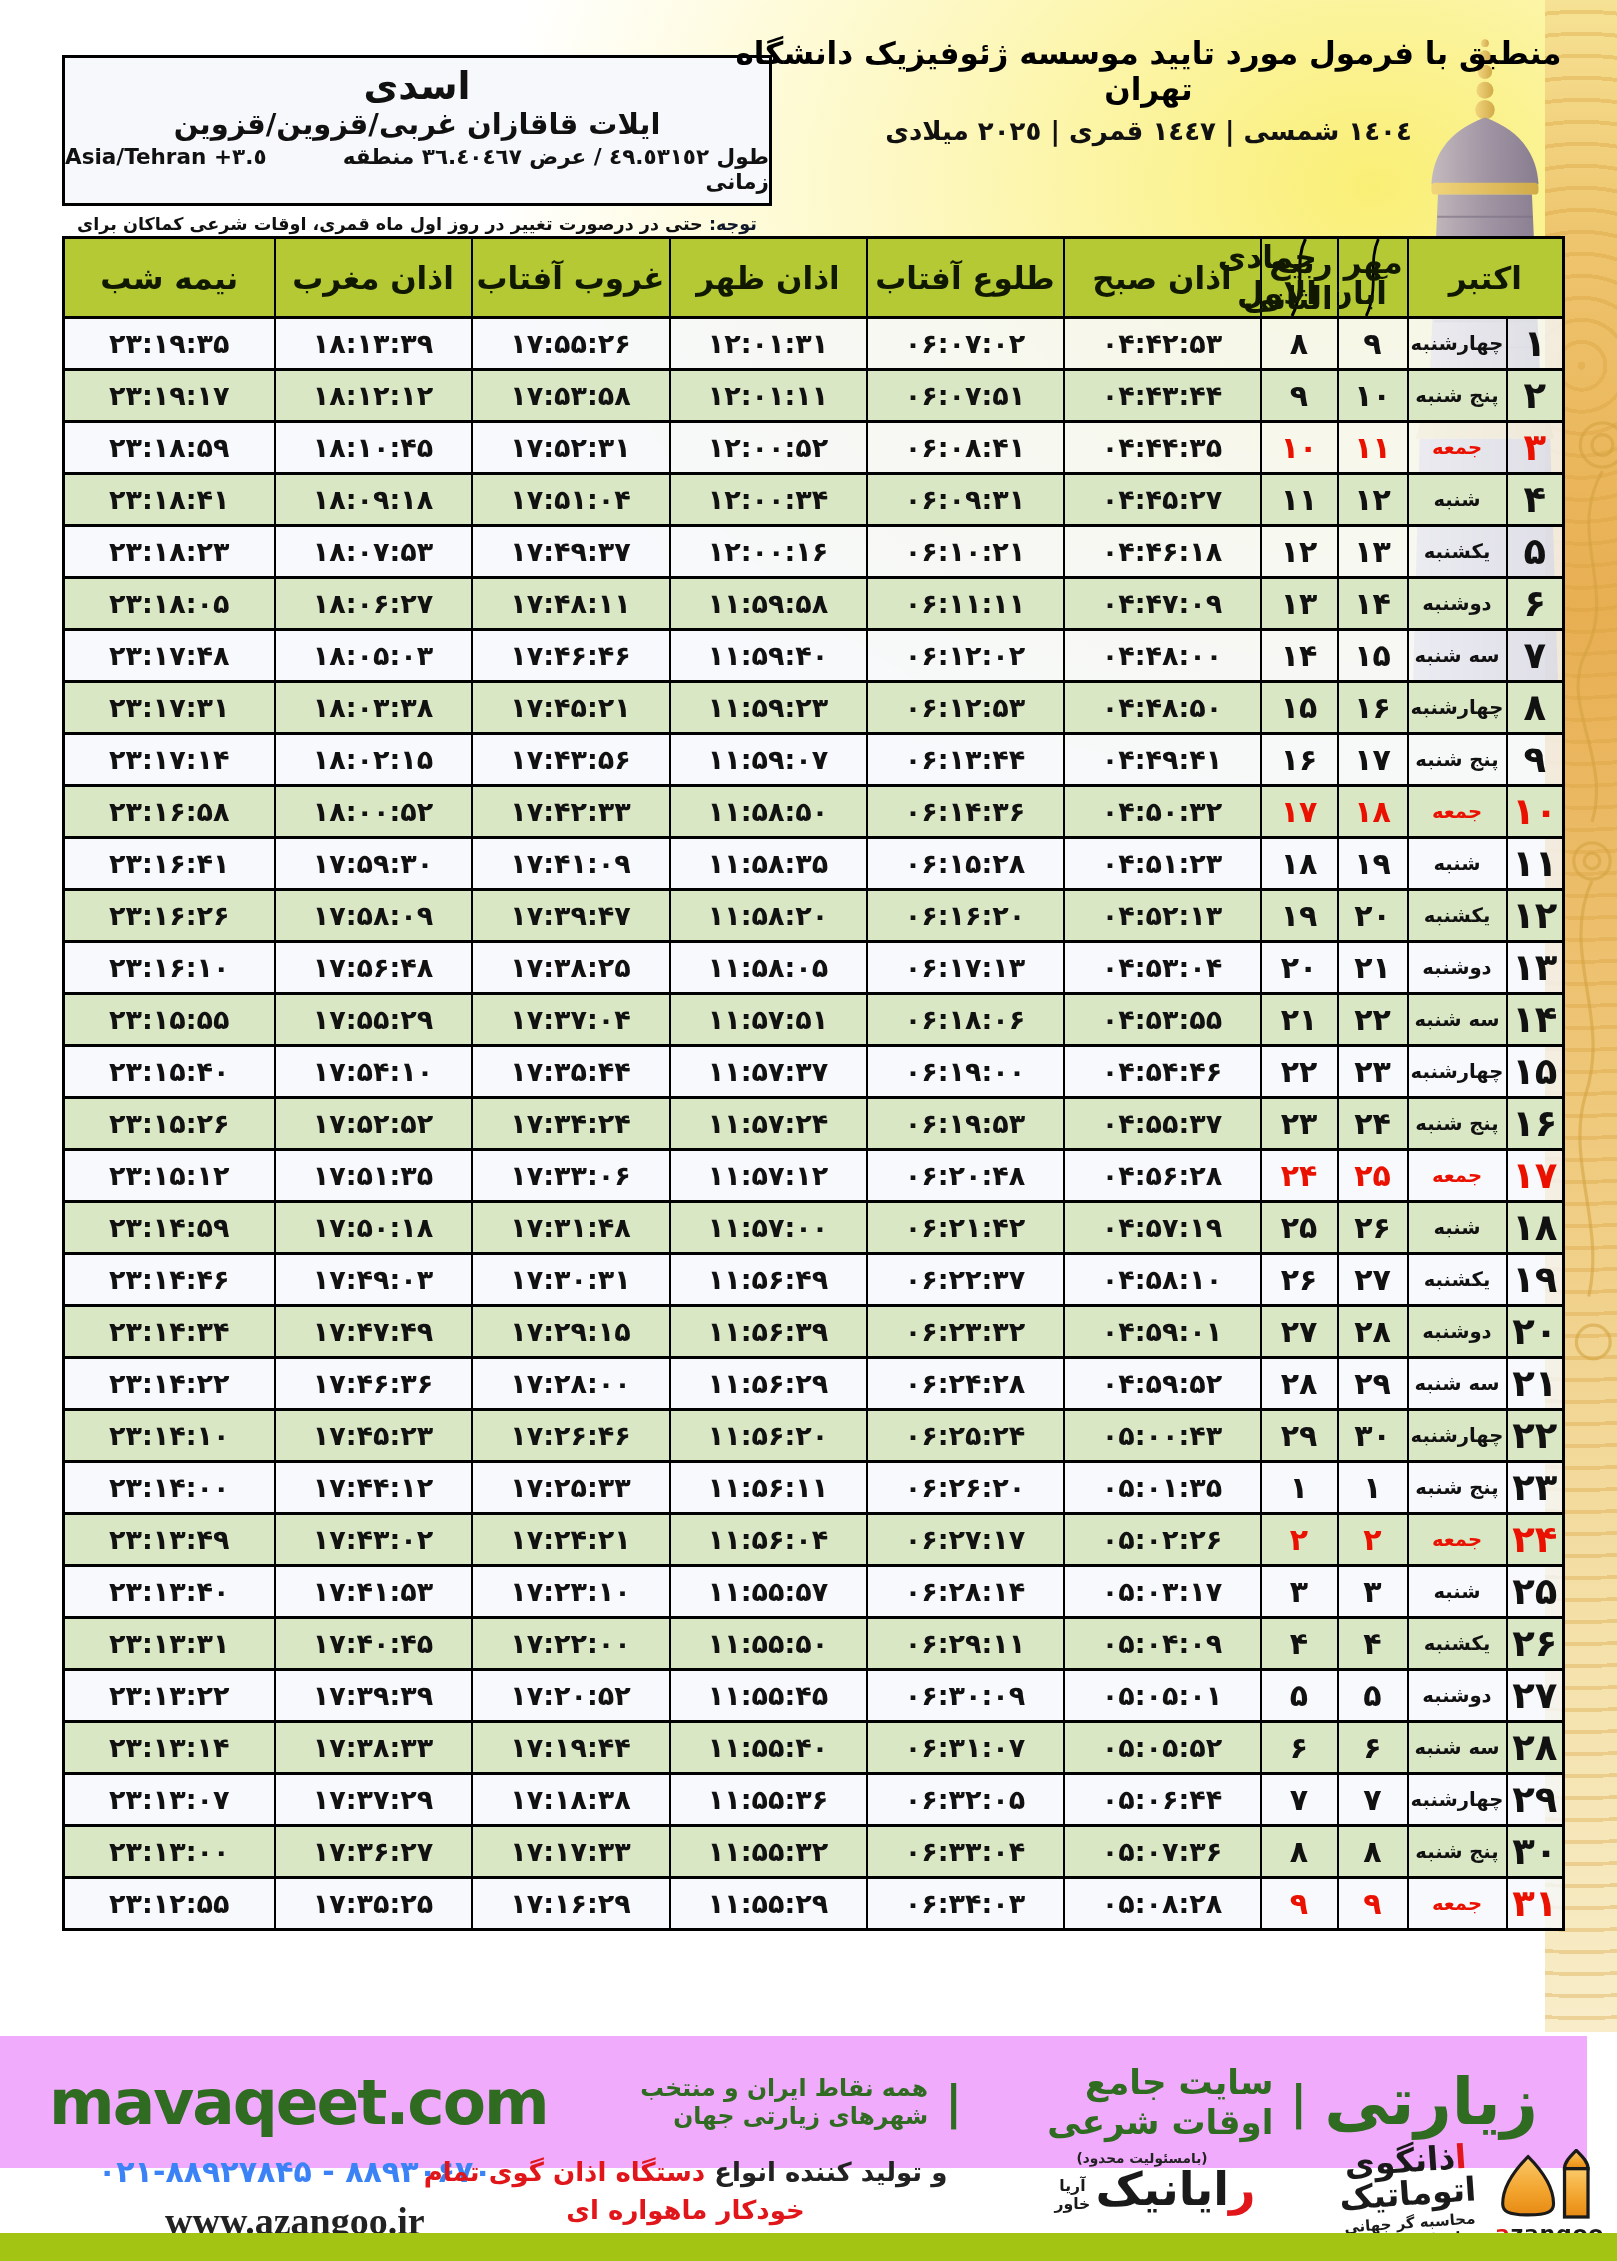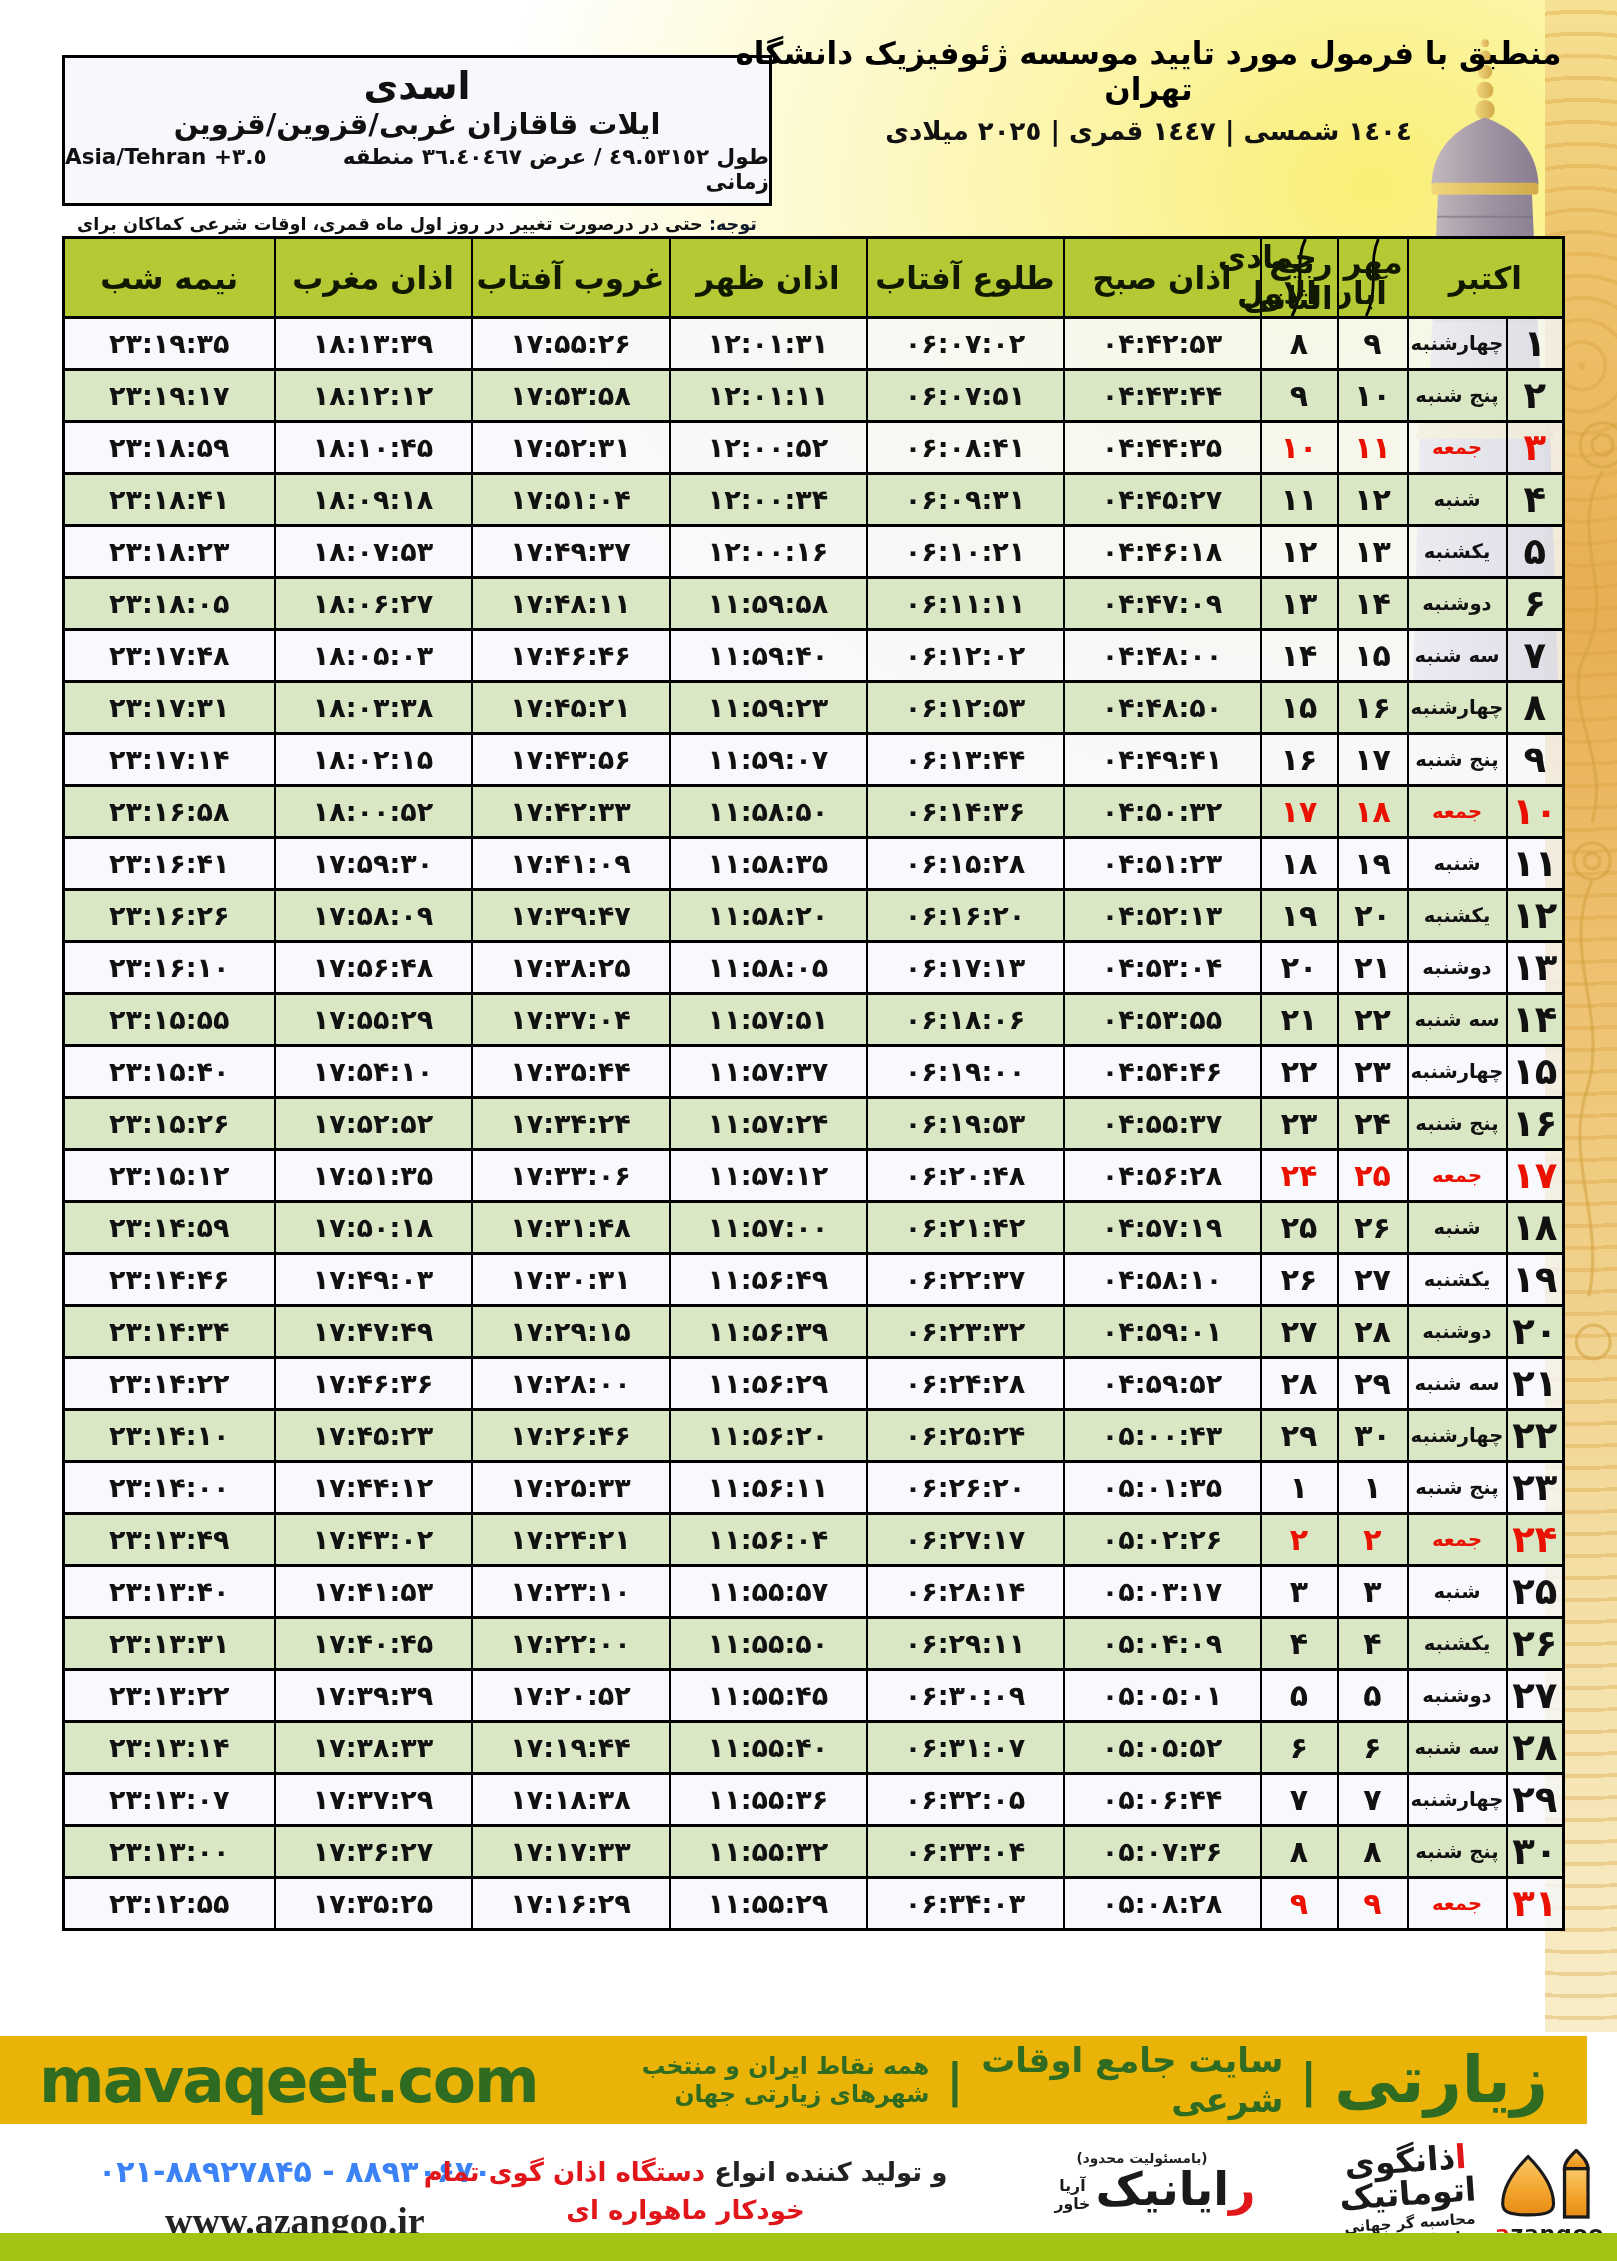--- a/index.html
+++ b/index.html
@@ -46,22 +46,22 @@
   table.prayer td{height:52px;}
   tr.row:nth-child(odd) td{background:rgba(245,248,251,.80);}
   tr.row:nth-child(even) td{background:#d9e7c4;}
   td.time{font-size:27px;font-weight:bold;direction:ltr;color:#111;}
   td.day{font-size:37px;font-weight:bold;color:#111;}
   td.weekday{font-size:19.6px;font-weight:bold;color:#111;}
   td.num{font-size:30px;font-weight:bold;color:#111;}
   tr.friday td.day,tr.friday td.weekday,tr.friday td.num{color:#ea1100;}
 
   
-  .band{position:absolute;top:2036px;left:0;width:1587px;height:88px;z-index:2;background:#eab308;
-    display:flex;align-items:center;justify-content:space-between;padding:0 39px;box-sizing:border-box;}
+  .band{position:absolute;top:2036px;left:0;width:1587px;height:132px;z-index:2;background:#f0abfc;
+    display:flex;align-items:center;justify-content:space-between;padding:0 49px;box-sizing:border-box;}
   .band-site{font-size:63px;font-weight:bold;color:#2f6b21;letter-spacing:-2px;}
   .band-fa{direction:rtl;display:flex;align-items:center;gap:17px;color:#2f6b21;}
   .band-brand{font-size:65px;font-weight:bold;line-height:.9;}
   .band-sep{font-size:46px;font-weight:bold;}
   .band-tag1{font-size:34px;font-weight:bold;}
   .band-tag2{font-size:23.5px;font-weight:bold;}
 
   
   .phone-block{position:absolute;top:2154px;left:98px;z-index:2;text-align:center;}
   .phone{font-size:30px;font-weight:bold;color:#3b82f6;direction:ltr;}

